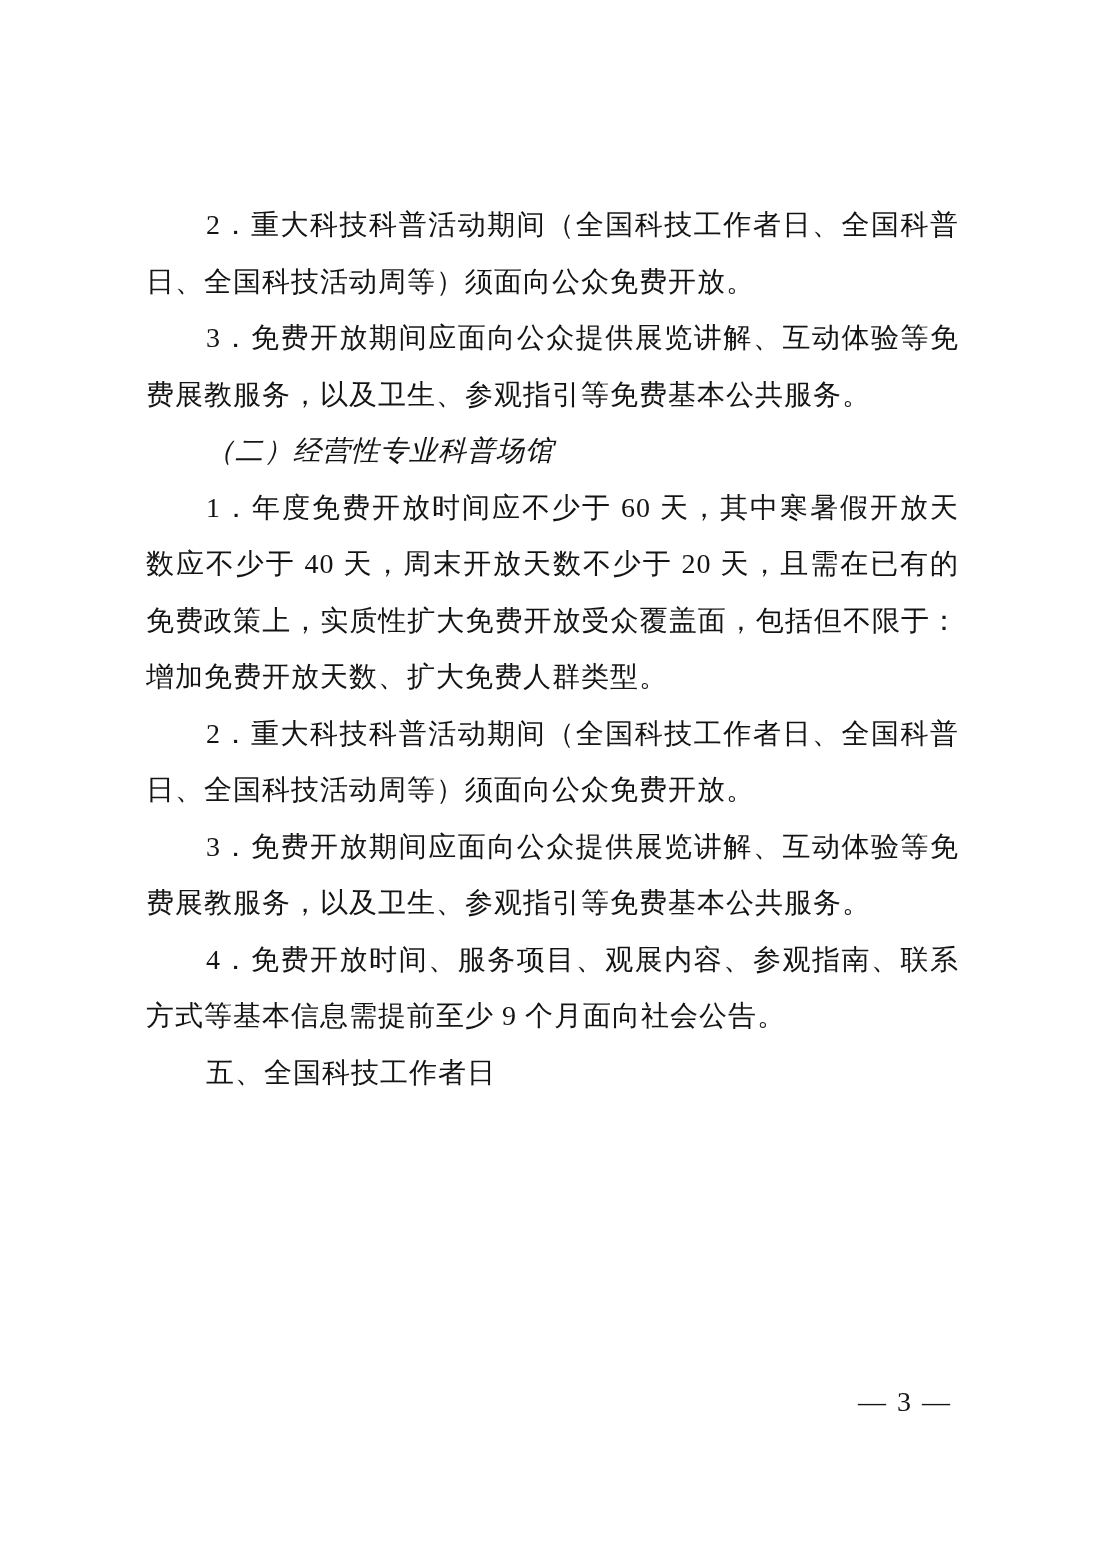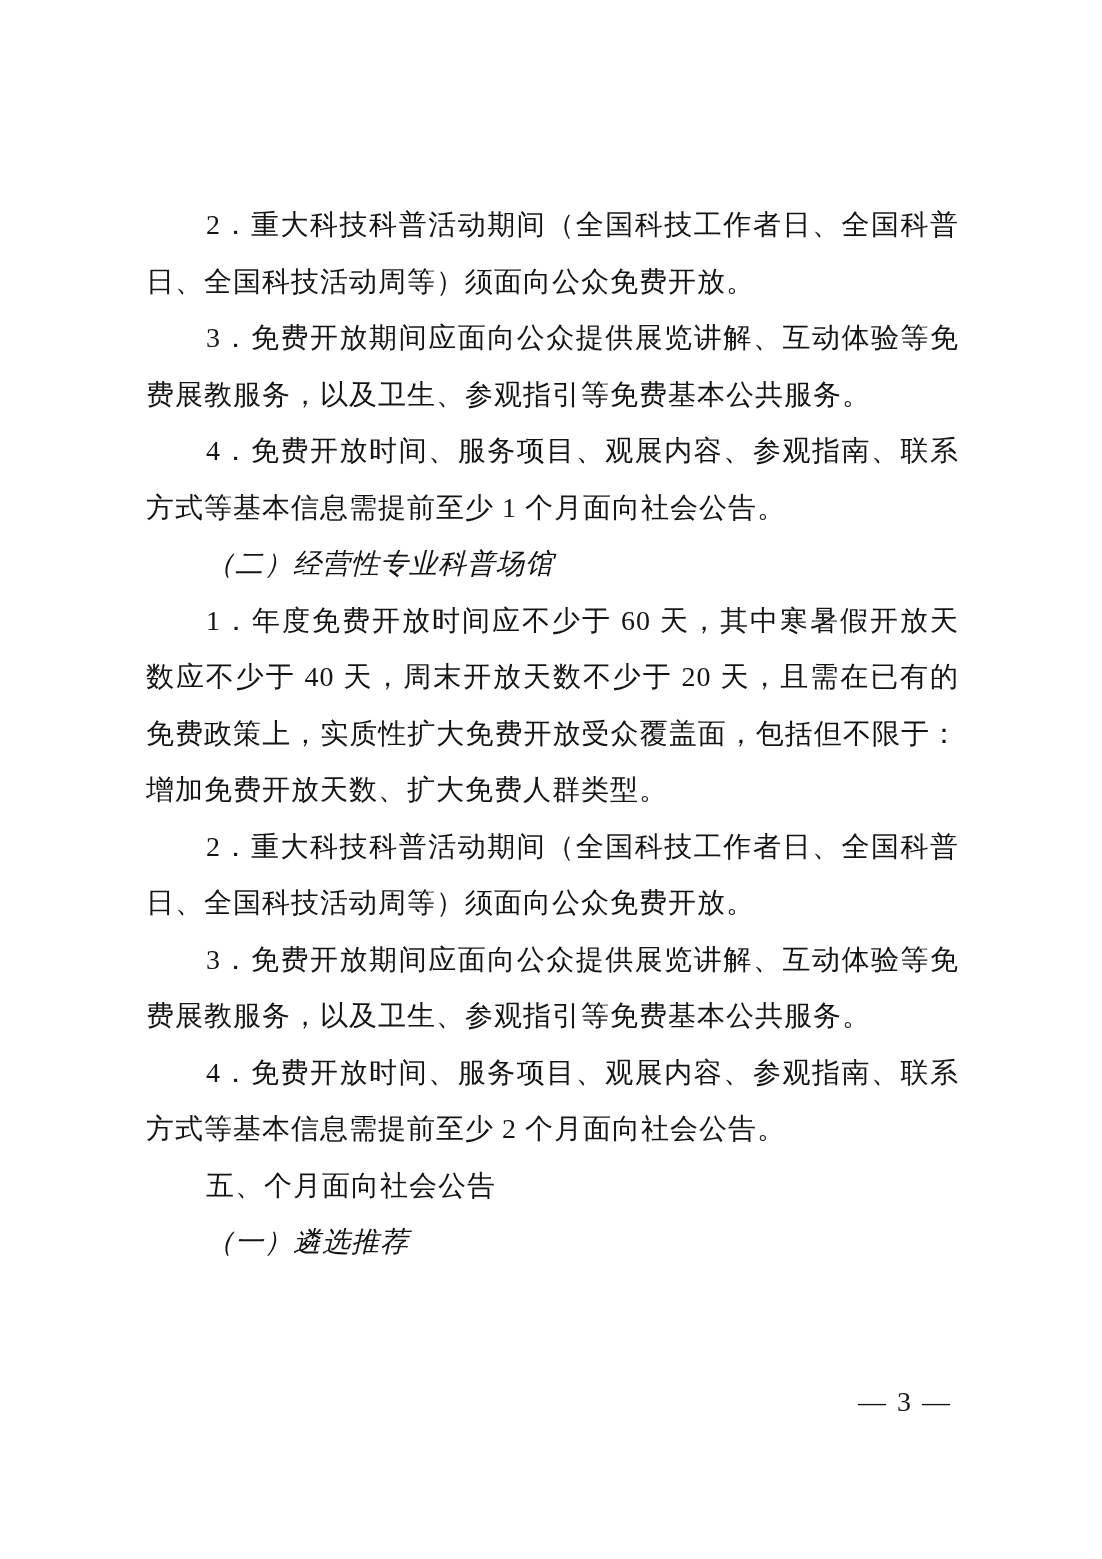--- a/index.html
+++ b/index.html
@@ -61,25 +61,23 @@
   }
 </style>
 </head>
 <body>
 
 <div class="page">
 
   <div class="content">
     <p class="para-body">2．重大科技科普活动期间（全国科技工作者日、全国科普日、全国科技活动周等）须面向公众免费开放。</p>
     <p class="para-body">3．免费开放期间应面向公众提供展览讲解、互动体验等免费展教服务，以及卫生、参观指引等免费基本公共服务。</p>
-    <p class="para-body">4．免费开放时间、服务项目、观展内容、参观指南、联系方式等基本信息需提前至少 1 个月面向社会公告。</p>
     <p class="para-kai">（二）经营性专业科普场馆</p>
     <p class="para-body">1．年度免费开放时间应不少于 60 天，其中寒暑假开放天数应不少于 40 天，周末开放天数不少于 20 天，且需在已有的免费政策上，实质性扩大免费开放受众覆盖面，包括但不限于：增加免费开放天数、扩大免费人群类型。</p>
     <p class="para-body">2．重大科技科普活动期间（全国科技工作者日、全国科普日、全国科技活动周等）须面向公众免费开放。</p>
     <p class="para-body">3．免费开放期间应面向公众提供展览讲解、互动体验等免费展教服务，以及卫生、参观指引等免费基本公共服务。</p>
-    <p class="para-body">4．免费开放时间、服务项目、观展内容、参观指南、联系方式等基本信息需提前至少 2 个月面向社会公告。</p>
-    <p class="para-hei">五、个月面向社会公告</p>
-    <p class="para-kai">（一）遴选推荐</p>
+    <p class="para-body">4．免费开放时间、服务项目、观展内容、参观指南、联系方式等基本信息需提前至少 9 个月面向社会公告。</p>
+    <p class="para-hei">五、全国科技工作者日</p>
   </div>
 
   <div class="footer-pagenum">— 3 —</div>
 
 </div>
 
 </body></html>

